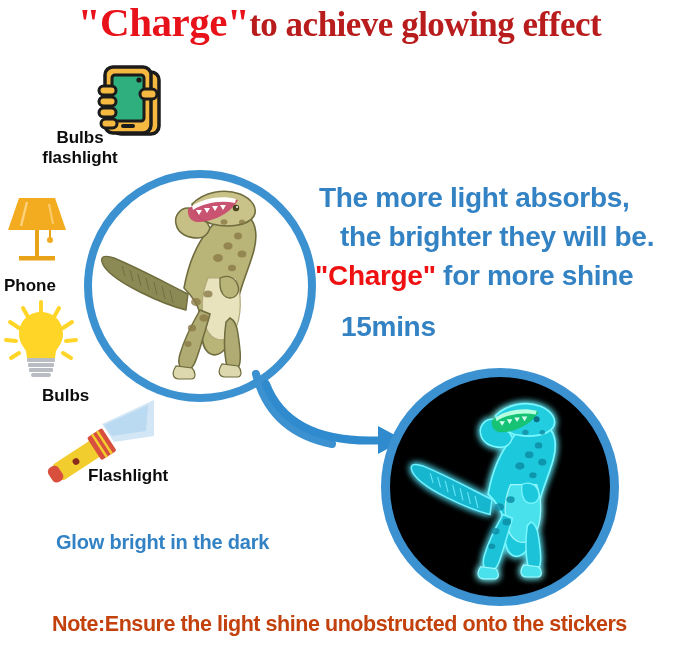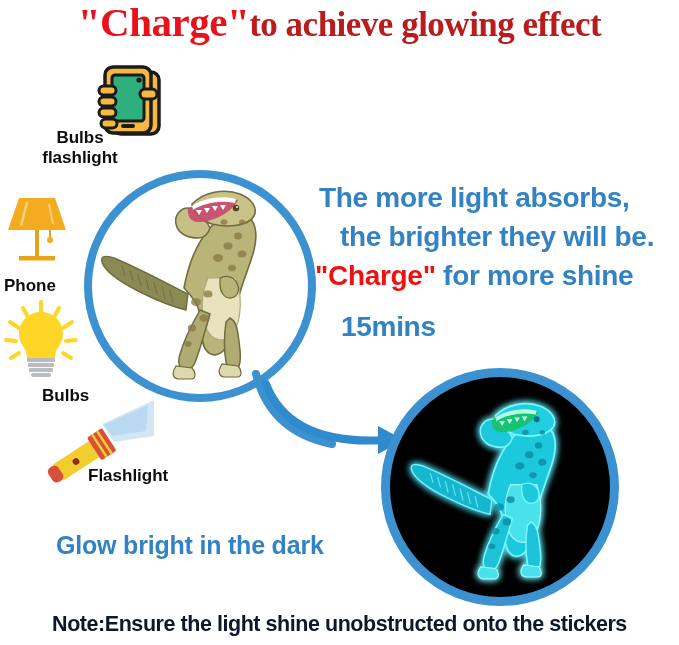--- a/index.html
+++ b/index.html
@@ -163,37 +163,37 @@
     height: 196px;
   }
 
   
   #glow-caption {
     position: absolute;
     left: 56px;
     top: 531px;
     font-family: "Liberation Sans", sans-serif;
     font-weight: bold;
-    font-size: 25px;
+    font-size: 20px;
     color: #3282c4;
     white-space: nowrap;
     letter-spacing: -0.2px;
   }
 
   
   #note {
     position: absolute;
     left: 0;
     top: 612px;
     width: 679px;
     text-align: center;
     font-family: "Liberation Sans", sans-serif;
     font-weight: bold;
     font-size: 21.5px;
-    color: #0f172a;
+    color: #c2410c;
     white-space: nowrap;
     letter-spacing: -0.45px;
   }
 </style>
 </head>
 <body>
 
 <div id="page">
 
   <div id="title">

